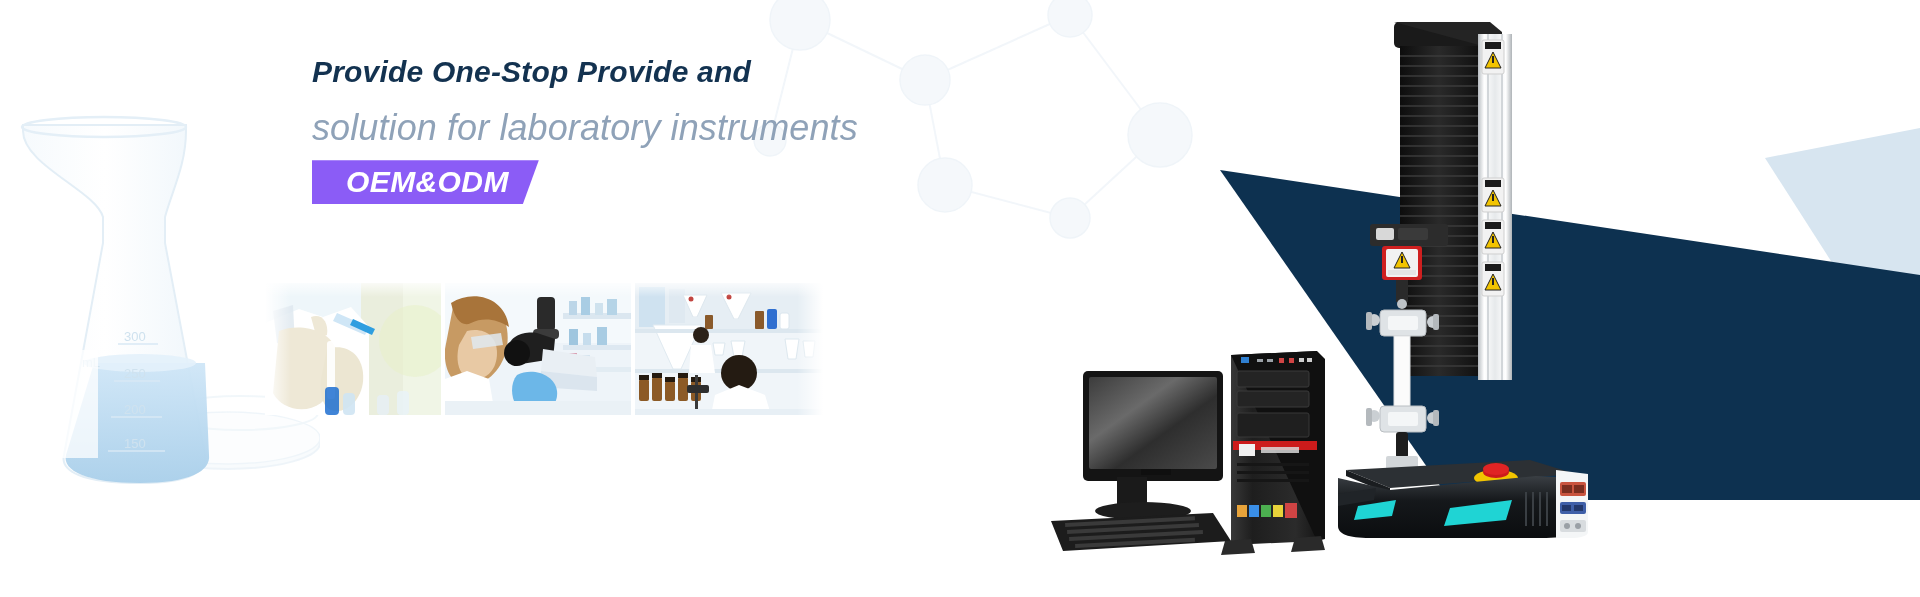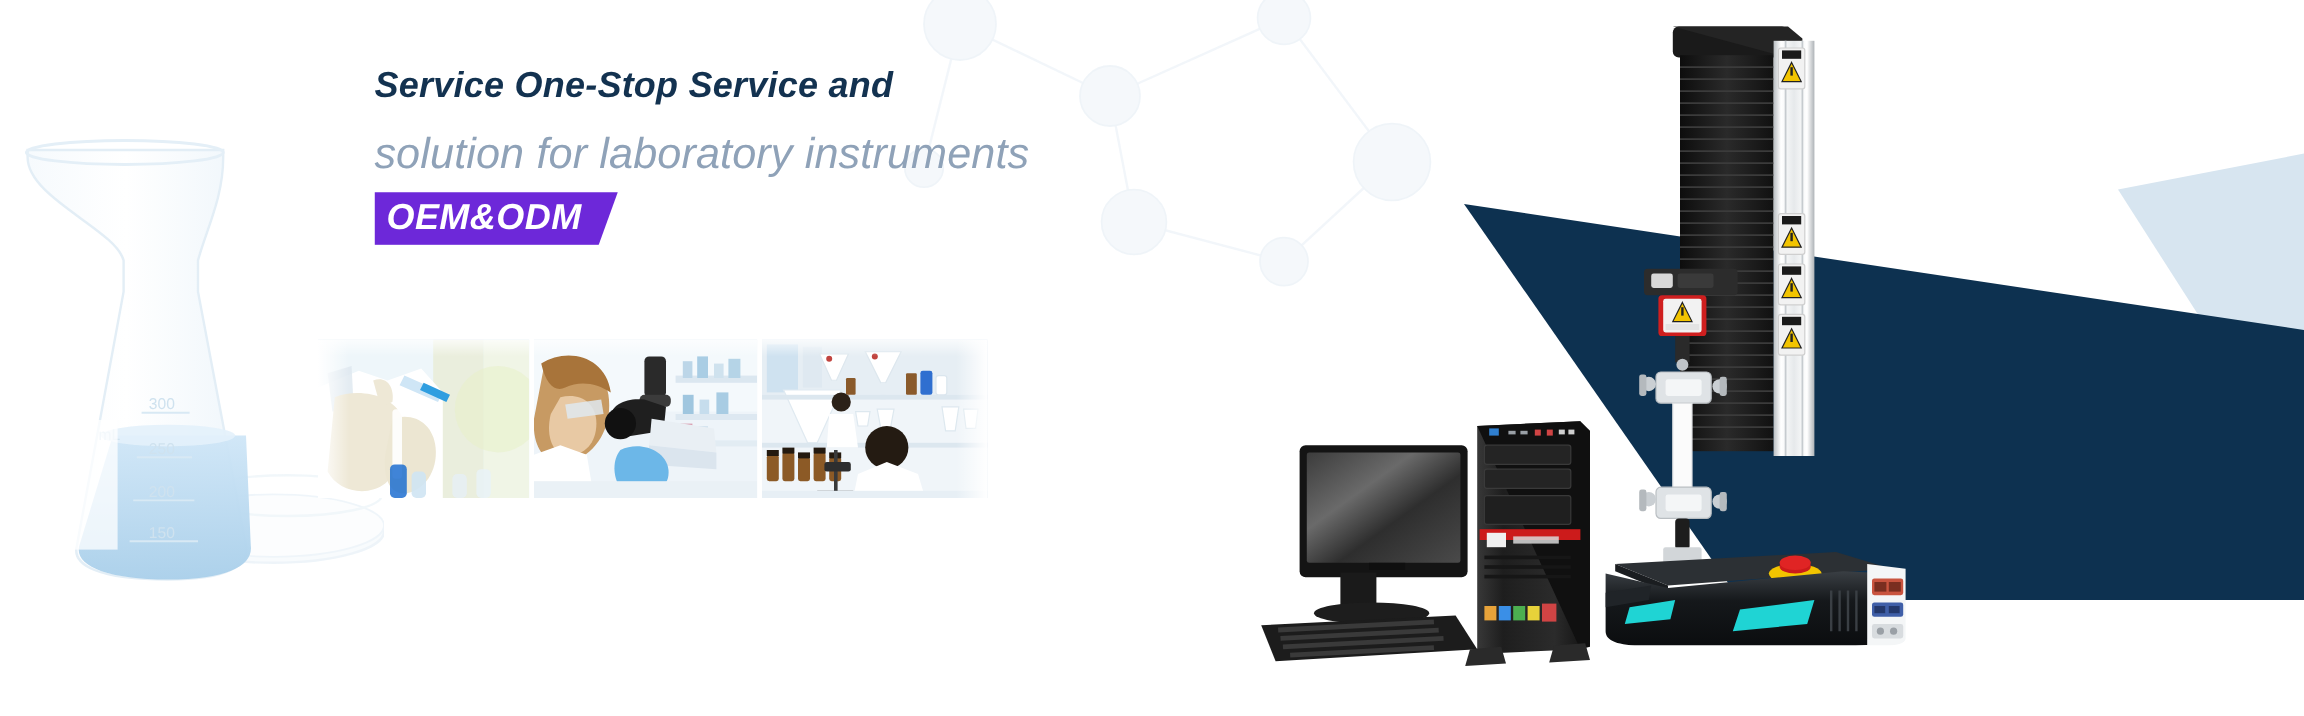--- a/index.html
+++ b/index.html
@@ -54,22 +54,22 @@
   .badge-row{
     margin-top:14px;
     position:relative;
     height:44px;
   }
   .badge{
     position:relative;
     display:inline-block;
     height:44px;
     line-height:44px;
-    padding:0 30px 0 10px;
-    background:#6d28d9;
+    padding:0 30px 0 34px;
+    background:#8b5cf6;
     color:#ffffff;
     font-size:30px;
     font-weight:bold;
     font-style:italic;
     letter-spacing:.4px;
     white-space:nowrap;
     clip-path:polygon(0 0, 100% 0, calc(100% - 16px) 100%, 0 100%);
   }
 
   
@@ -193,21 +193,21 @@
       <text x="92" y="272">mL</text>
     </g>
 
     <rect x="68" y="255" width="40" height="108" fill="#ffffff" opacity=".75"></rect>
     <rect x="62" y="190" width="20" height="78" fill="#ffffff" opacity=".5"></rect>
 
     <ellipse cx="114" cy="32" rx="82" ry="10" fill="none" stroke="#e4eff7" stroke-width="2.5"></ellipse>
   </svg>
 
   <div class="text-block">
-    <div class="headline">Service One-Stop Service and</div>
+    <div class="headline">Provide One-Stop Provide and</div>
     <div class="subhead">solution for laboratory instruments</div>
     <div class="badge-row">
       <span class="badge">OEM&amp;ODM</span>
     </div>
   </div>
 
   <div class="photo-strip">
 
     <div class="photo p1">
       <svg viewBox="0 0 176 132" width="176" height="132">

